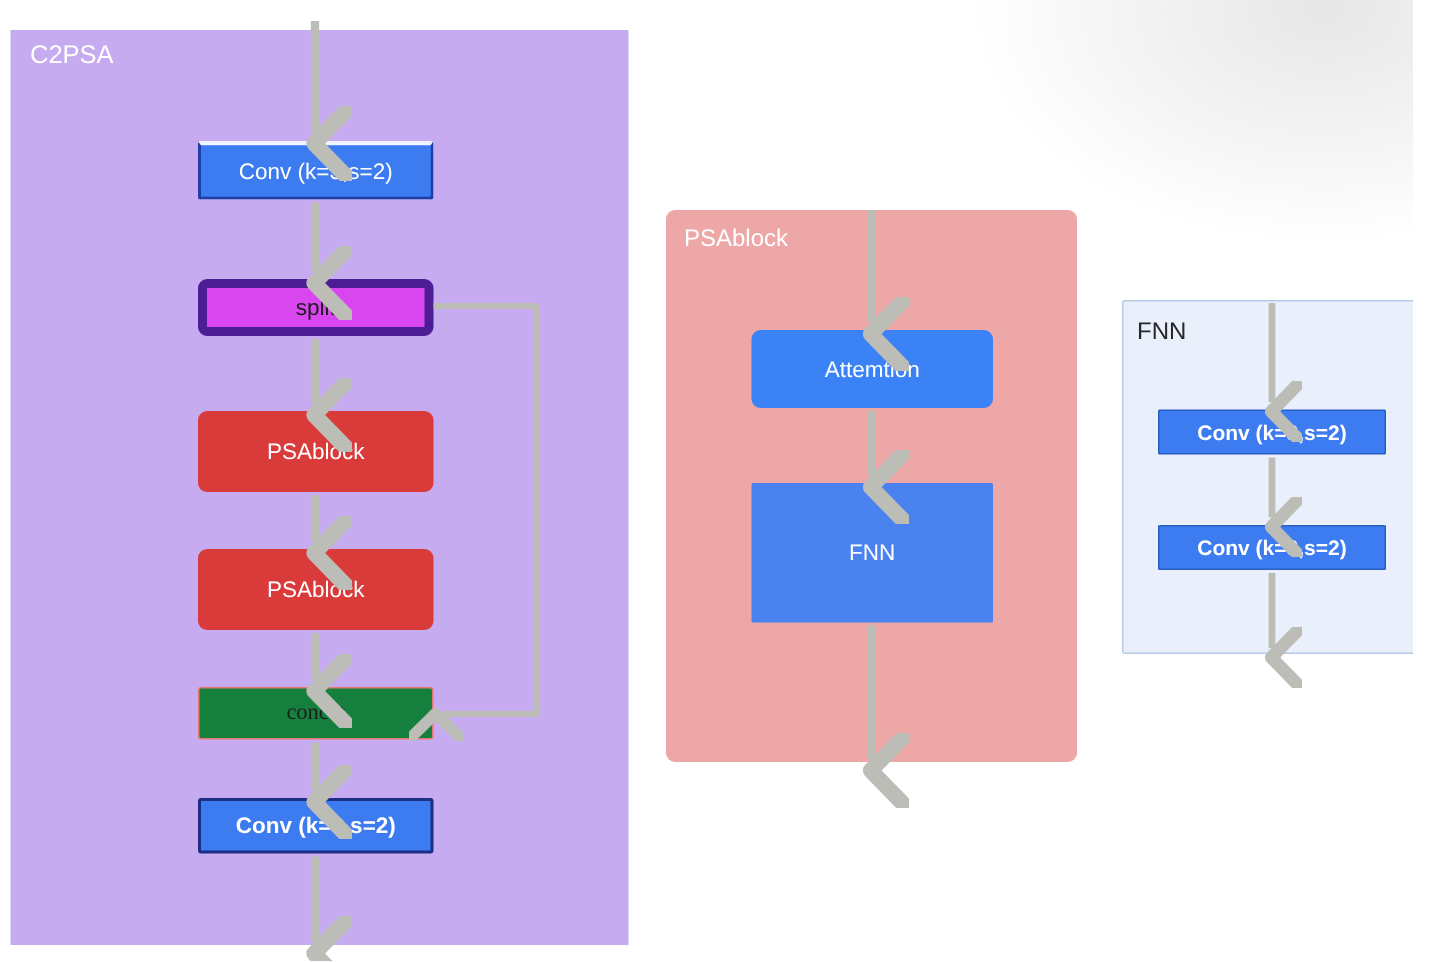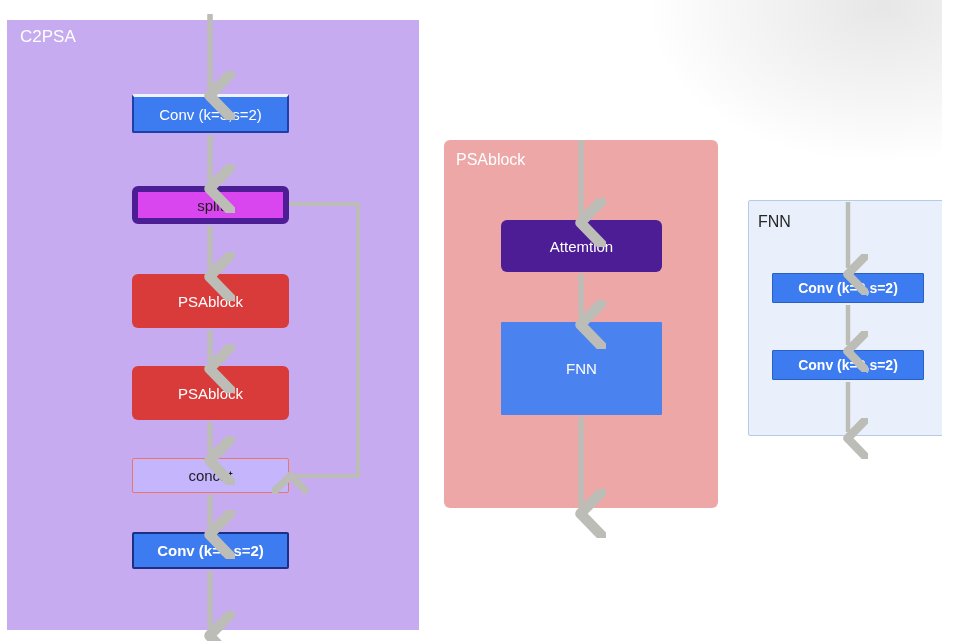--- a/index.html
+++ b/index.html
@@ -81,25 +81,26 @@
   }
   .n-psablock-2 {
     left: 132px; top: 366px; width: 157px; height: 54px;
     background: #d93b3b;
     color: #ffffff;
     font-size: 15px;
     border-radius: 6px;
   }
   .n-concat {
     left: 132px; top: 458px; width: 157px; height: 35px;
-    background: #c4b5fd;
+    background: #15803d;
     border: 1.5px solid #e8766b;
     color: #1d1d1d;
     font-size: 15px;
     border-radius: 2px;
+    font-family: Liberation Serif, serif;
   }
   .n-conv-bottom {
     left: 132px; top: 532px; width: 157px; height: 37px;
     background: #3d7bf0;
     border: 2px solid #1b2f85;
     color: #ffffff;
     font-size: 15px;
     font-weight: bold;
     border-radius: 2px;
   }
@@ -110,21 +111,21 @@
     background: #eda7a7;
     border-radius: 6px;
   }
   .lbl-psablock {
     left: 456px; top: 152px;
     color: #ffffff;
     font-size: 16px;
   }
   .n-attemtion {
     left: 501px; top: 220px; width: 161px; height: 52px;
-    background: #4c1d95;
+    background: #3b82f6;
     color: #ffffff;
     font-size: 15px;
     border-radius: 6px;
   }
   .n-fnn {
     left: 501px; top: 322px; width: 161px; height: 93px;
     background: #4a82ef;
     color: #ffffff;
     font-size: 15px;
     border-radius: 1px;

